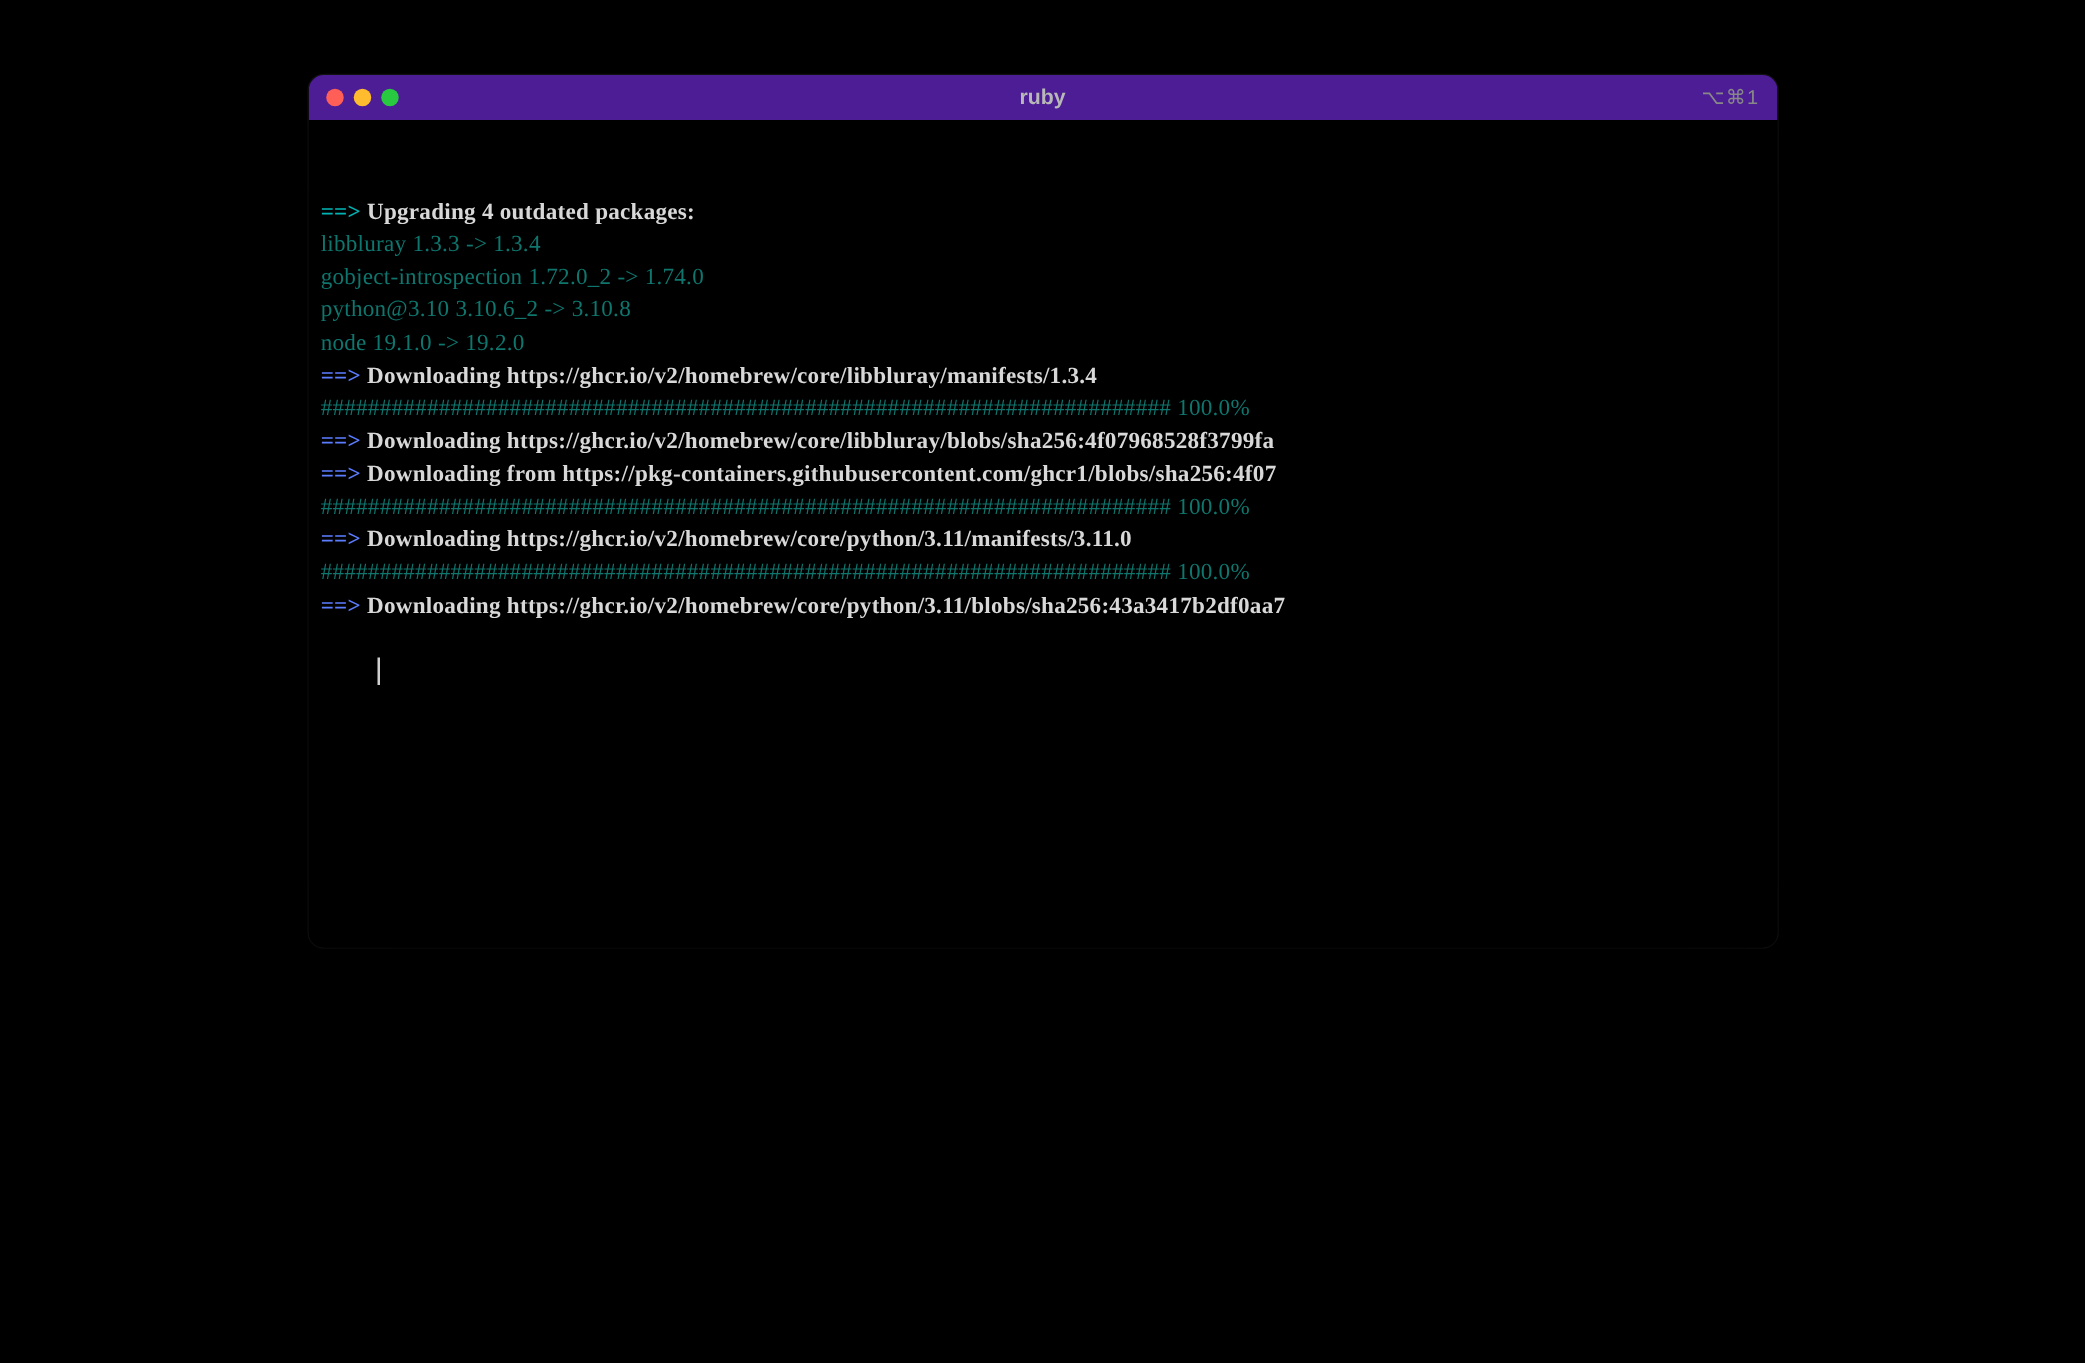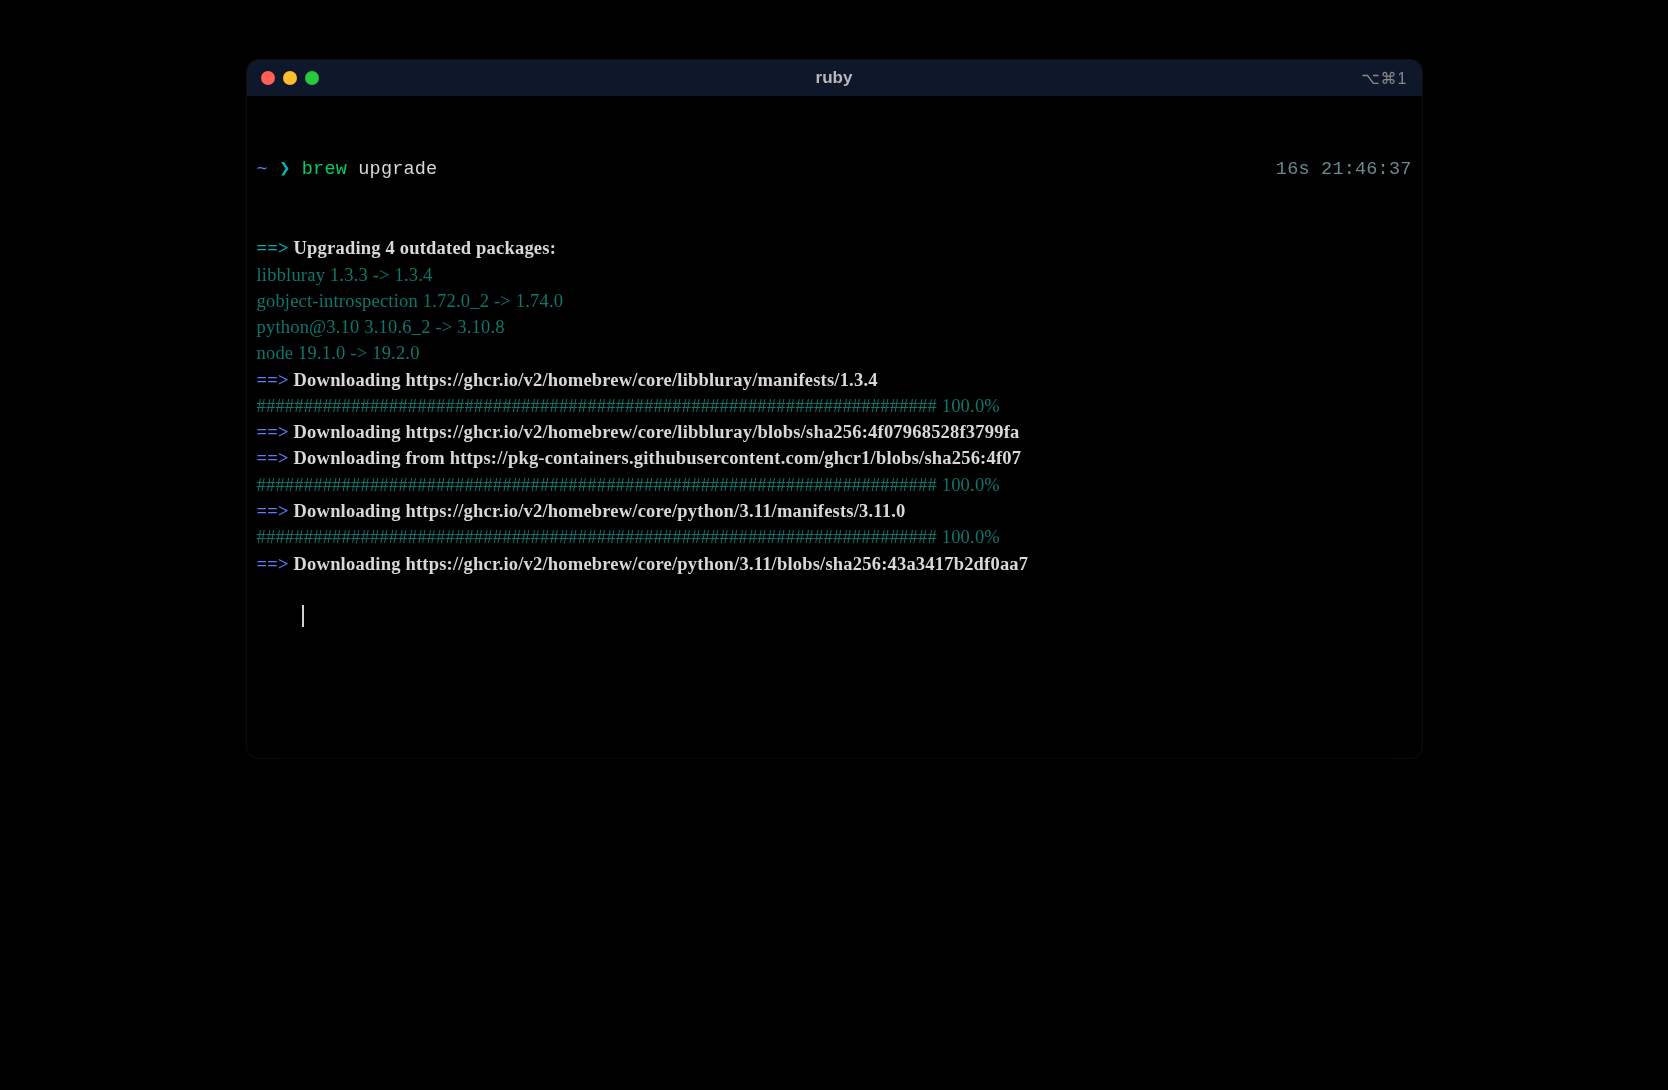--- a/index.html
+++ b/index.html
@@ -22,21 +22,21 @@
       height: 698px;
       background: #000;
       border-radius: 12px;
       overflow: hidden;
       box-shadow: 0 20px 60px rgba(0,0,0,0.8), 0 0 0 1px rgba(255,255,255,0.08);
       display: flex;
       flex-direction: column;
     }
     .title-bar {
       height: 36px;
-      background: #0f172a;
+      background: #4c1d95;
       display: flex;
       align-items: center;
       position: relative;
       padding: 0 14px;
     }
     .traffic-lights {
       display: flex;
       gap: 8px;
       align-items: center;
     }
@@ -108,20 +108,16 @@
   <div class="title-bar">
     <div class="traffic-lights">
       <div class="light red"></div>
       <div class="light yellow"></div>
       <div class="light green"></div>
     </div>
     <div class="window-title">ruby</div>
     <div class="shortcut-hint">⌥⌘1</div>
   </div>
   <div class="terminal-content">
-    <div class="prompt-line">
-      <span class="prompt-left"><span class="c-blue">~</span> <span class="c-cyan">❯</span> <span class="c-green">brew</span> <span class="c-white">upgrade</span></span>
-      <span class="c-timestamp"><span>16s</span> <span>21:46:37</span></span>
-    </div>
     <div id="output-lines"><span class="line"><span class="c-cyan" style="font-weight: bold;">==&gt;</span><span class="c-white" style="font-weight: bold;"> Upgrading 4 outdated packages:</span></span><span class="line c-gray">libbluray 1.3.3 -&gt; 1.3.4</span><span class="line c-gray">gobject-introspection 1.72.0_2 -&gt; 1.74.0</span><span class="line c-gray">python@3.10 3.10.6_2 -&gt; 3.10.8</span><span class="line c-gray">node 19.1.0 -&gt; 19.2.0</span><span class="line"><span class="c-blue" style="font-weight: bold;">==&gt;</span><span class="c-white" style="font-weight: bold;"> Downloading https://ghcr.io/v2/homebrew/core/libbluray/manifests/1.3.4</span></span><span class="line c-gray">######################################################################## 100.0%</span><span class="line"><span class="c-blue" style="font-weight: bold;">==&gt;</span><span class="c-white" style="font-weight: bold;"> Downloading https://ghcr.io/v2/homebrew/core/libbluray/blobs/sha256:4f07968528f3799fa</span></span><span class="line"><span class="c-blue" style="font-weight: bold;">==&gt;</span><span class="c-white" style="font-weight: bold;"> Downloading from https://pkg-containers.githubusercontent.com/ghcr1/blobs/sha256:4f07</span></span><span class="line c-gray">######################################################################## 100.0%</span><span class="line"><span class="c-blue" style="font-weight: bold;">==&gt;</span><span class="c-white" style="font-weight: bold;"> Downloading https://ghcr.io/v2/homebrew/core/python/3.11/manifests/3.11.0</span></span><span class="line c-gray">######################################################################## 100.0%</span><span class="line"><span class="c-blue" style="font-weight: bold;">==&gt;</span><span class="c-white" style="font-weight: bold;"> Downloading https://ghcr.io/v2/homebrew/core/python/3.11/blobs/sha256:43a3417b2df0aa7</span></span></div>
     <span class="cursor"></span>
   </div>
 </div>
 
 </body></html>

